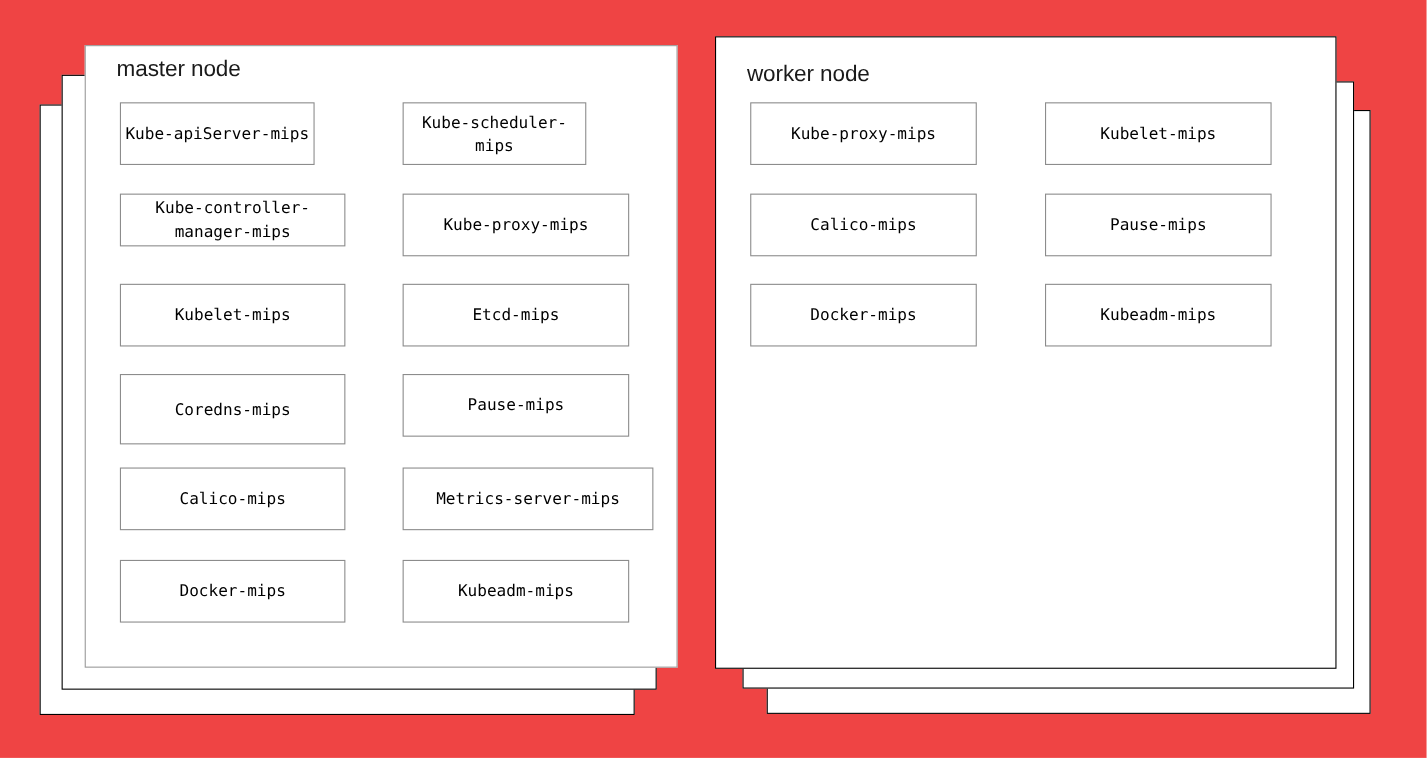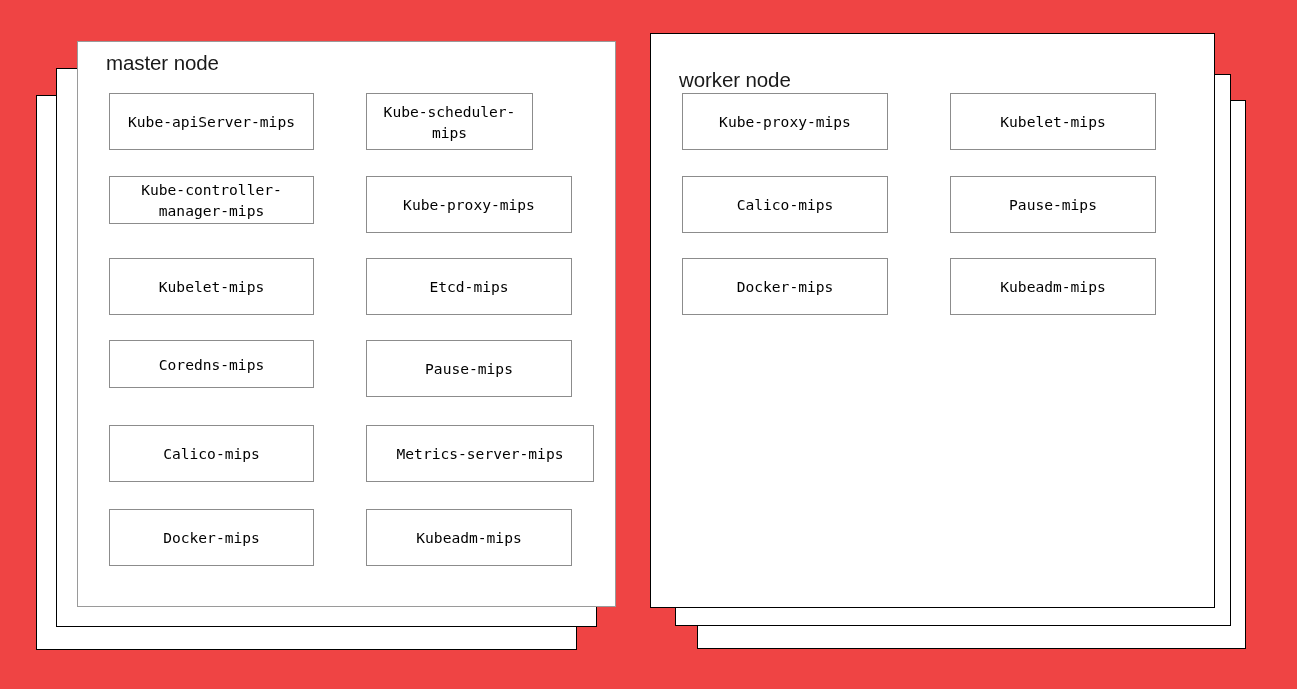--- a/index.html
+++ b/index.html
@@ -68,30 +68,30 @@
   <div class="node-group">
 
     <div class="stack-layer" style="left:36px; top:95px; width:541px; height:555px;"></div>
 
     <div class="stack-layer" style="left:56px; top:68px; width:541px; height:559px;"></div>
 
     <div class="stack-layer front" style="left:77px; top:41px; width:539px; height:566px;"></div>
 
     <div class="node-title" style="left:106px; top:51px;">master node</div>
 
-    <div class="comp-box" style="left:109px; top:93px; width:205px; height:57px;">
+    <div class="comp-box" style="left:109px; top:93px; width:177px; height:57px;">
       <span class="comp-label">Kube-apiServer-mips</span>
     </div>
     <div class="comp-box" style="left:109px; top:176px; width:205px; height:48px;">
       <span class="comp-label">Kube-controller-manager-mips</span>
     </div>
     <div class="comp-box" style="left:109px; top:258px; width:205px; height:57px;">
       <span class="comp-label">Kubelet-mips</span>
     </div>
-    <div class="comp-box" style="left:109px; top:340px; width:205px; height:48px;text-align:center;">
+    <div class="comp-box" style="left:109px; top:340px; width:205px; height:64px;text-align:center;">
       <span class="comp-label">Coredns-mips</span>
     </div>
     <div class="comp-box" style="left:109px; top:425px; width:205px; height:57px;">
       <span class="comp-label">Calico-mips</span>
     </div>
     <div class="comp-box" style="left:109px; top:509px; width:205px; height:57px;">
       <span class="comp-label">Docker-mips</span>
     </div>
 
     <div class="comp-box" style="left:366px; top:93px; width:167px; height:57px;">
@@ -115,21 +115,21 @@
   </div>
 
   <div class="node-group">
 
     <div class="stack-layer" style="left:697px; top:100px; width:549px; height:549px;"></div>
 
     <div class="stack-layer" style="left:675px; top:74px; width:556px; height:552px;"></div>
 
     <div class="stack-layer" style="left:650px; top:33px; width:565px; height:575px;"></div>
 
-    <div class="node-title" style="left:679px; top:56px;margin-top:12px;">worker node</div>
+    <div class="node-title" style="left:679px; top:56px;">worker node</div>
 
     <div class="comp-box" style="left:682px; top:93px; width:206px; height:57px;">
       <span class="comp-label">Kube-proxy-mips</span>
     </div>
     <div class="comp-box" style="left:682px; top:176px; width:206px; height:57px;">
       <span class="comp-label">Calico-mips</span>
     </div>
     <div class="comp-box" style="left:682px; top:258px; width:206px; height:57px;">
       <span class="comp-label">Docker-mips</span>
     </div>

